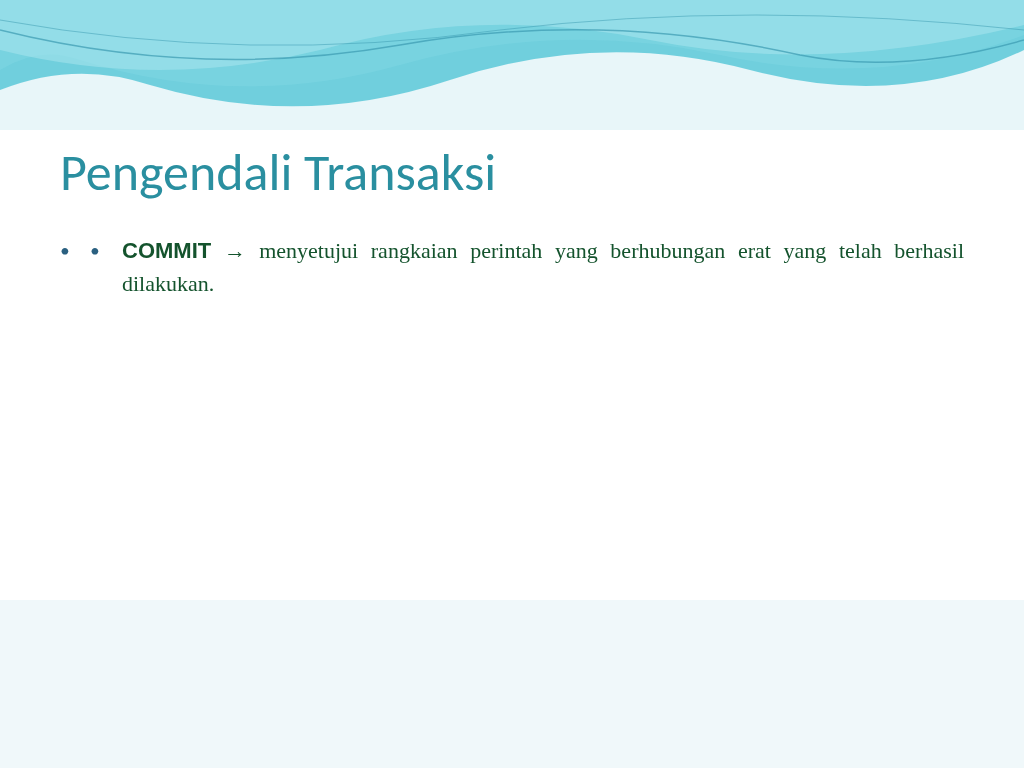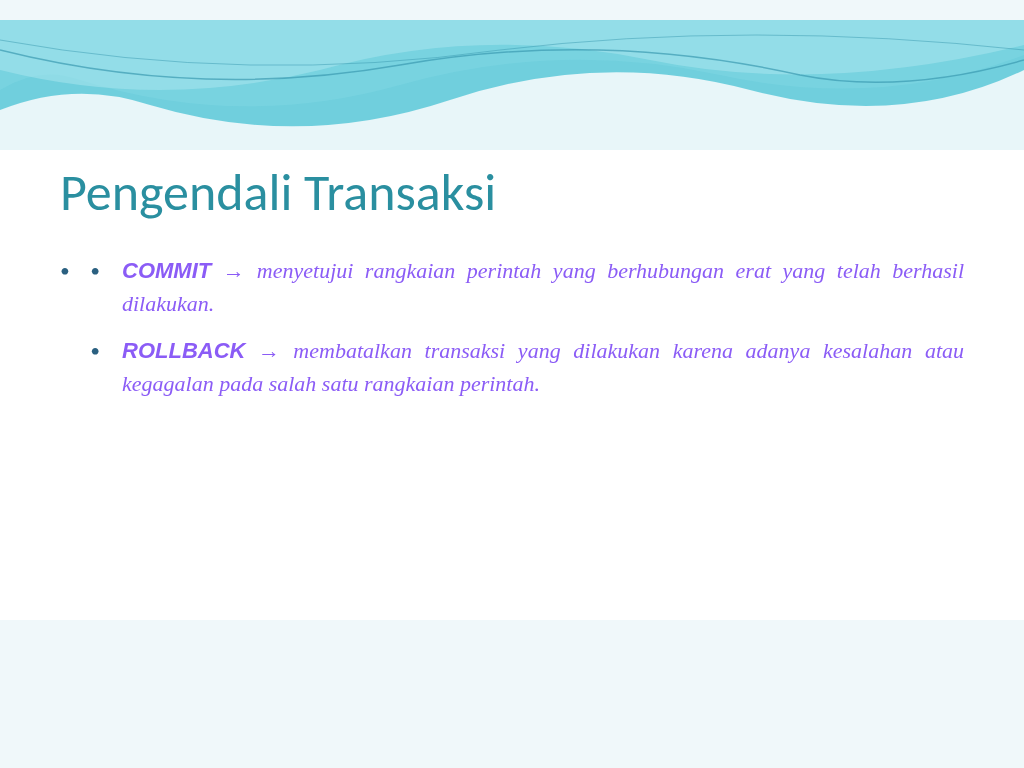--- a/index.html
+++ b/index.html
@@ -16,21 +16,20 @@
       font-family: 'Georgia', 'Times New Roman', serif;
       position: relative;
     }
 
     .slide {
       width: 1024px;
       height: 600px;
       background: #ffffff;
       position: relative;
       overflow: hidden;
-      margin-top: 20px;
     }
 
     
     .top-wave {
       position: absolute;
       top: 0;
       left: 0;
       width: 100%;
       height: 130px;
       z-index: 1;
@@ -84,24 +83,23 @@
       list-style: none;
       padding: 0;
       margin-top: 12px;
     }
 
     .sub-bullet-list > li {
       position: relative;
       padding-left: 32px;
       margin-bottom: 14px;
       font-size: 22px;
-      color: #8b5cf6;
+      color: #14532d;
       text-align: justify;
       line-height: 1.5;
-      font-style: italic;
     }
 
     .sub-bullet-list > li::before {
       content: '•';
       position: absolute;
       left: 0;
       top: 0;
       color: #2a6080;
       font-size: 28px;
       line-height: 1.3;
@@ -141,23 +139,18 @@
 
     <ul class="bullet-list">
       <li>
 
         <ul class="sub-bullet-list">
           <li>
             <span class="bold-keyword">COMMIT</span>
             <span class="arrow"> → </span>
             <span>menyetujui rangkaian perintah yang berhubungan erat yang telah berhasil dilakukan.</span>
           </li>
-          <li>
-            <span class="bold-keyword">ROLLBACK</span>
-            <span class="arrow"> → </span>
-            <span>membatalkan transaksi yang dilakukan karena adanya kesalahan atau kegagalan pada salah satu rangkaian perintah.</span>
-          </li>
         </ul>
       </li>
     </ul>
   </div>
 
 </div>
 
 </body></html>

